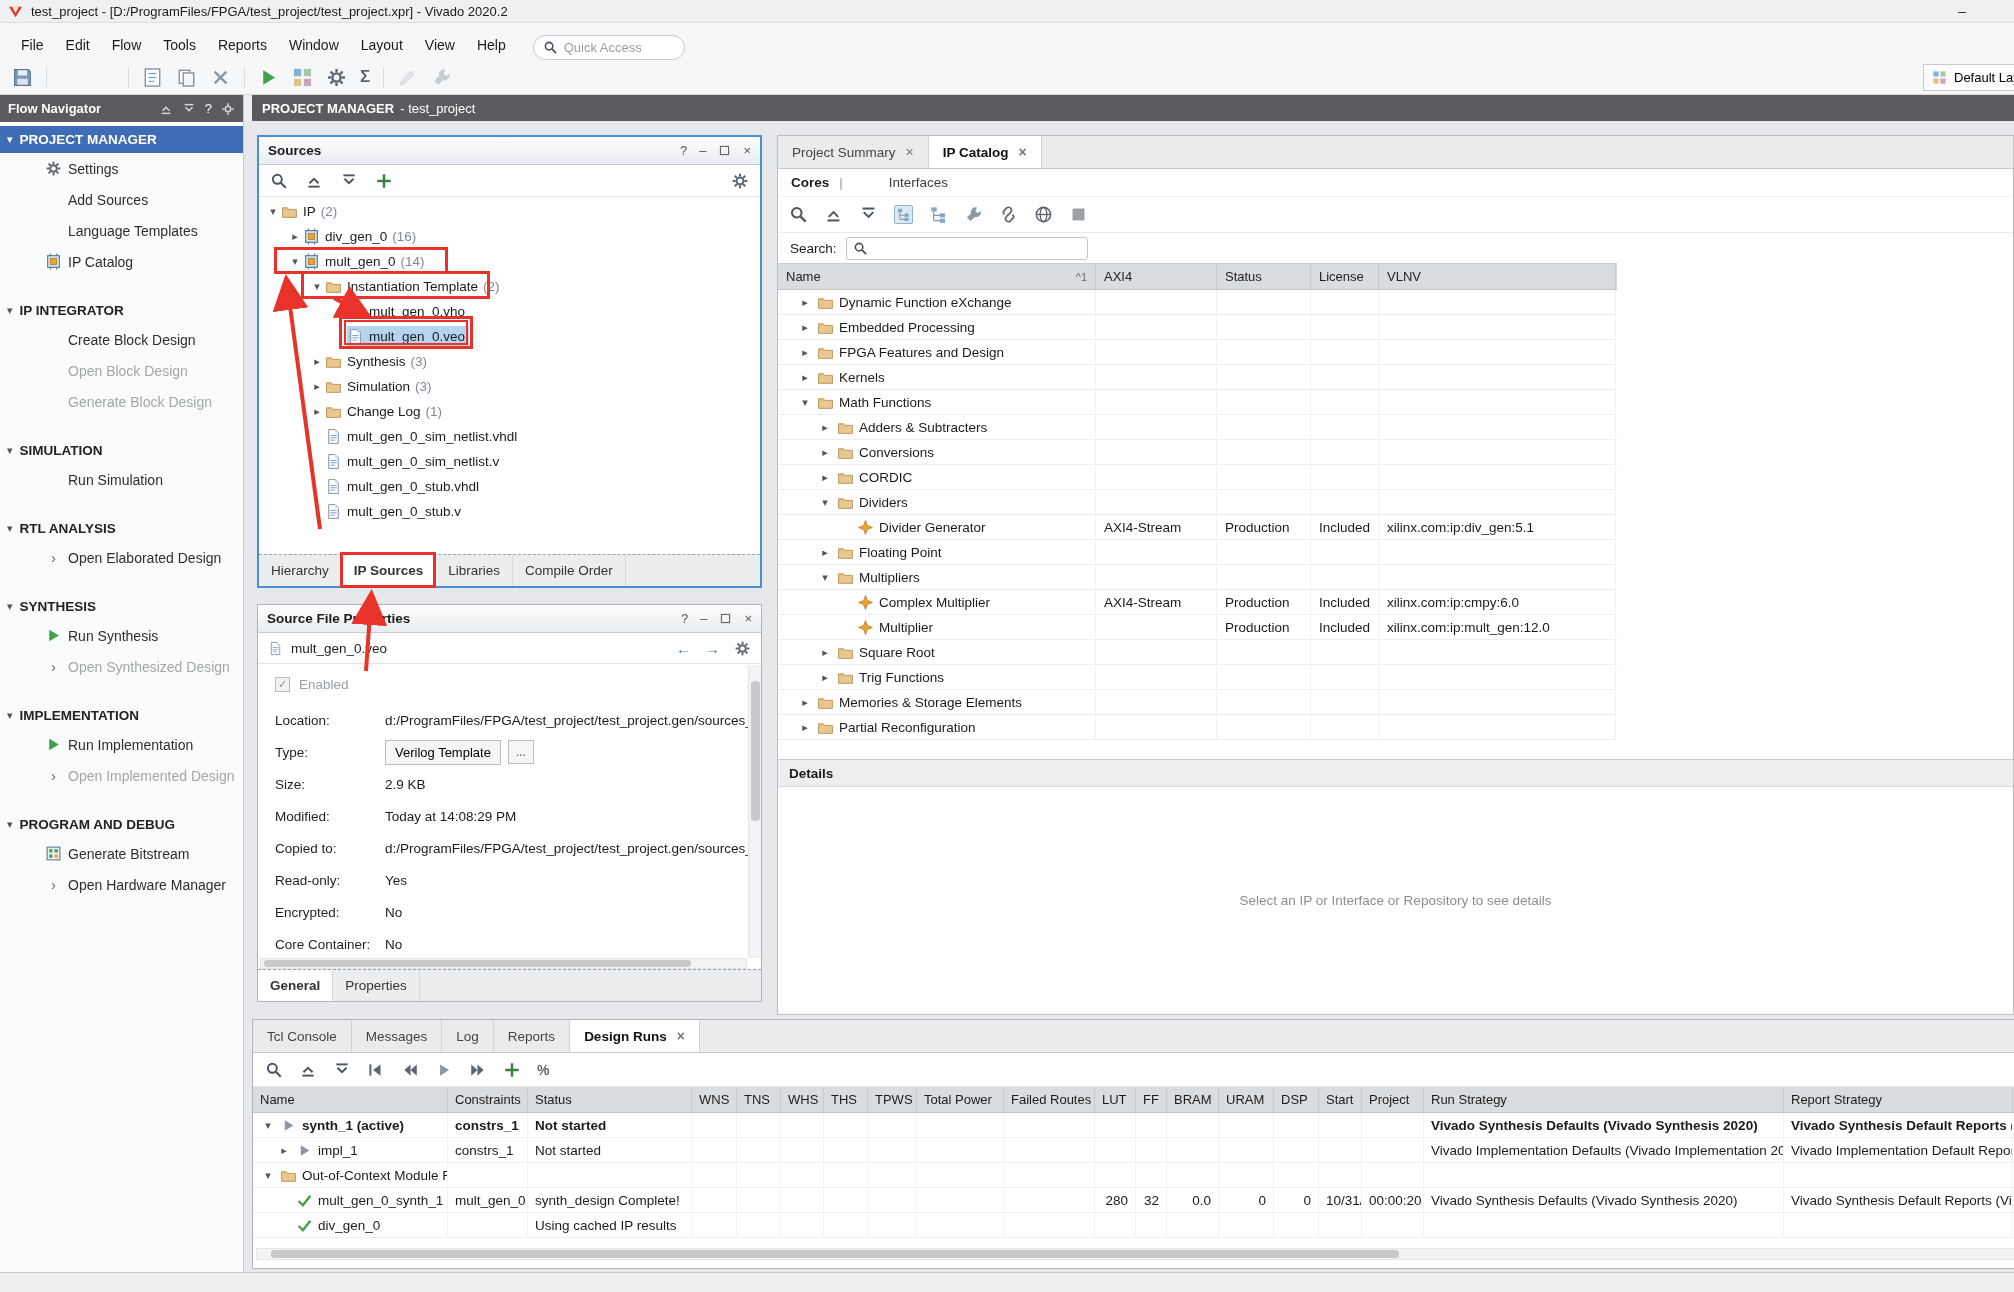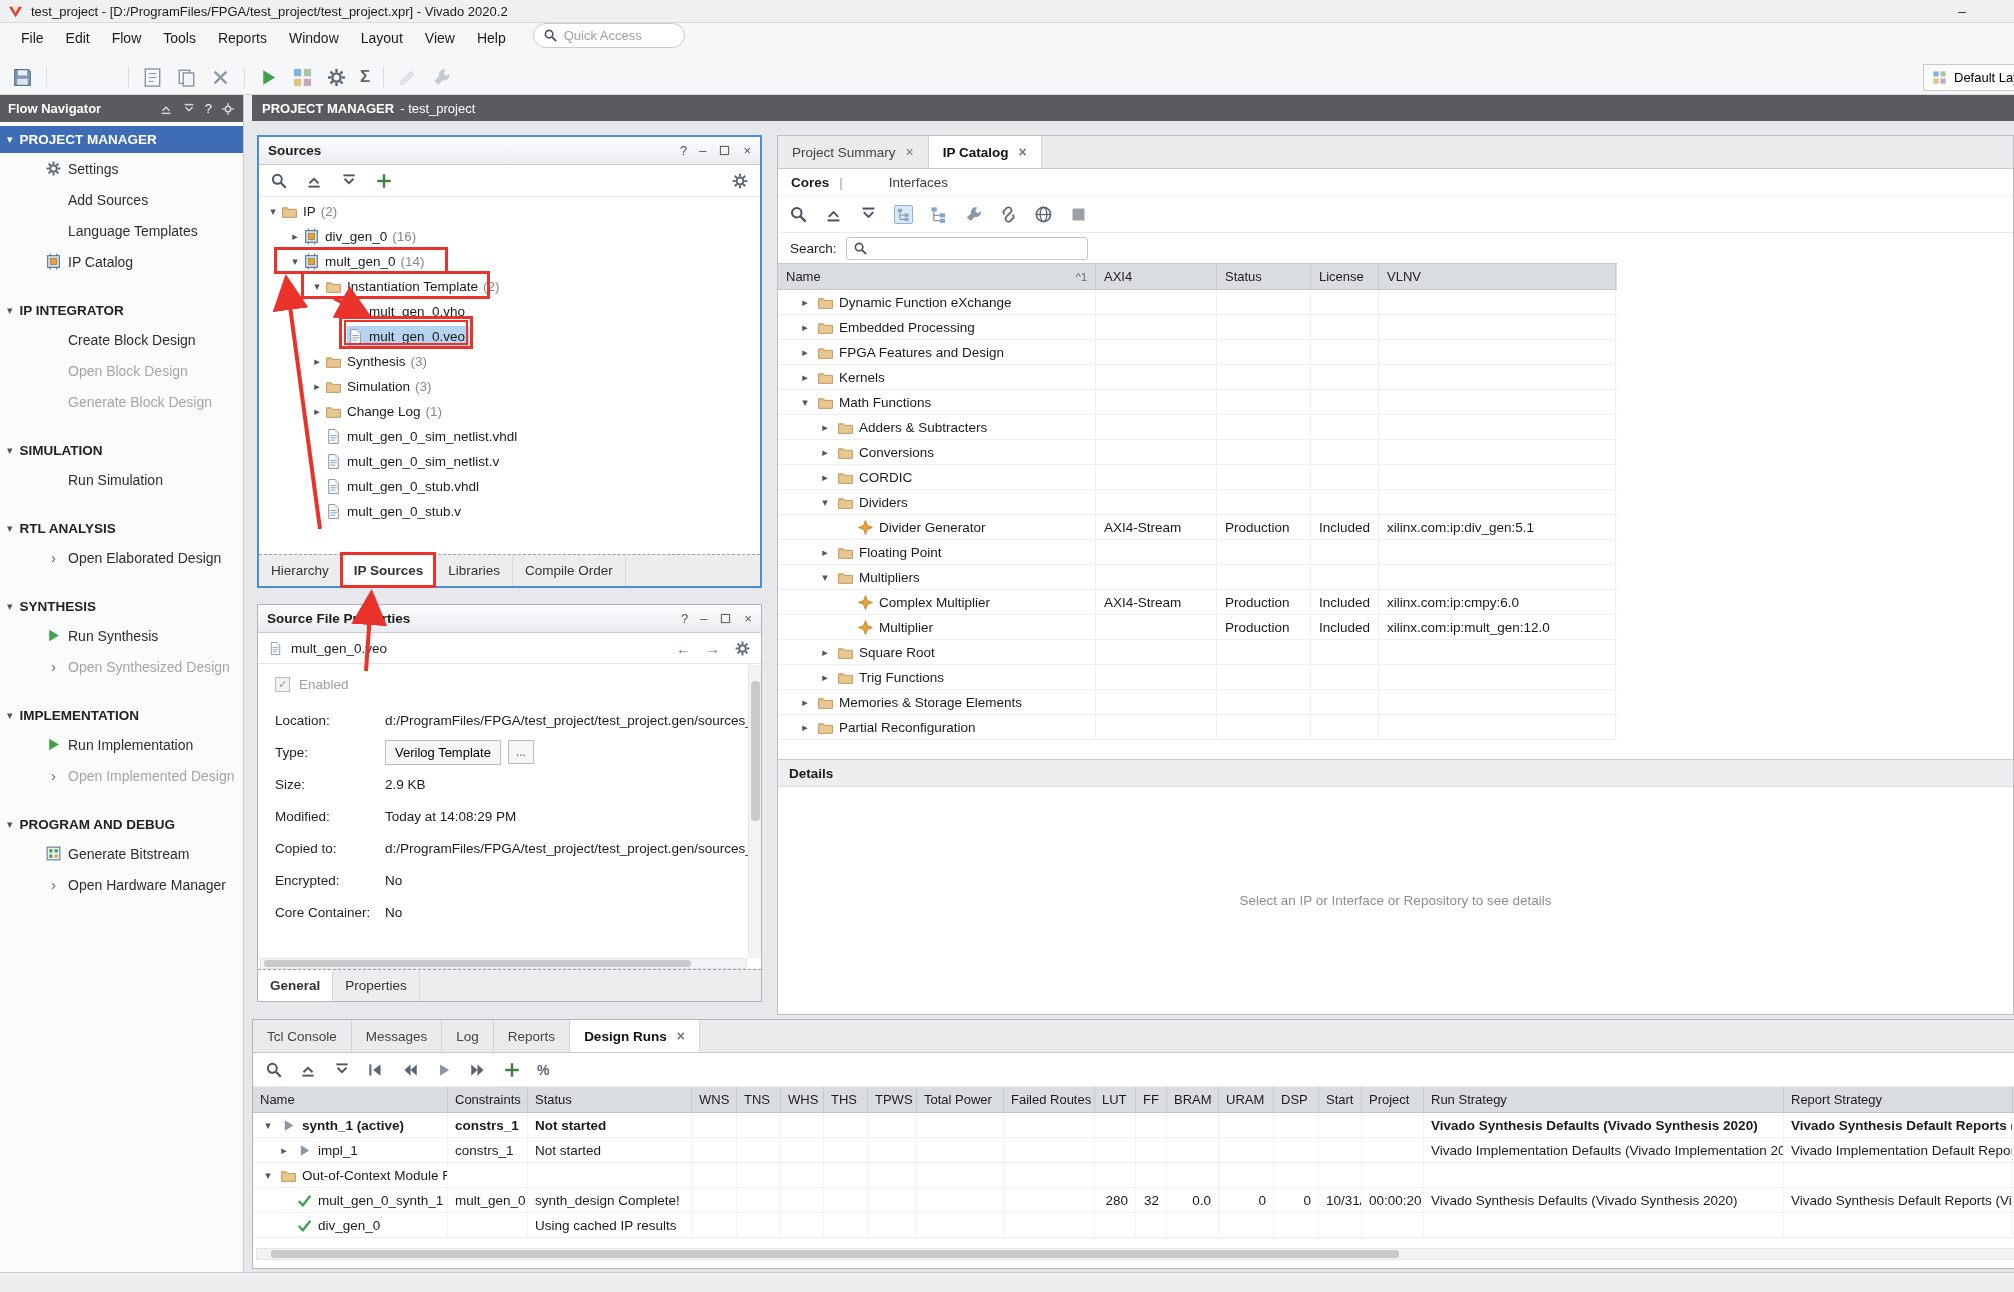--- a/index.html
+++ b/index.html
@@ -8,21 +8,21 @@
 button{font-family:inherit;cursor:default;}
 .ic{display:inline-flex;width:17px;height:17px;flex:none;align-items:center;justify-content:center;}
 .ic svg{width:100%;height:100%;display:block;}
 .ic.sm{width:15px;height:15px;}
 .tic{display:inline-flex;align-items:center;justify-content:center;flex:none;color:#5a6570;}
 .disabled-ic{opacity:.45;}
 
 
 .titlebar{position:absolute;left:0;top:0;width:2014px;height:23px;background:#eef0f2;border-bottom:1px solid #d9dcdf;display:flex;align-items:center;gap:8px;padding:0 8px;font-size:13px;}
 .titlebar .wc{margin-left:auto;display:flex;gap:34px;padding-right:40px;color:#333;font-size:14px;}
-.menubar{position:absolute;left:0;top:23px;width:2014px;height:37px;background:#f6f7f8;display:flex;align-items:flex-start;padding-left:10px;}
+.menubar{position:absolute;left:0;top:23px;width:2014px;height:37px;background:#f6f7f8;display:flex;align-items:flex-end;padding-left:10px;}
 .menu-item{padding:7px 11px;font-size:14px;}
 .quickaccess{margin-left:16px;width:152px;height:25px;border:1px solid #c7cbd0;border-radius:13px;background:#fff;display:flex;align-items:center;gap:6px;padding:0 9px;color:#9aa0a6;font-size:13px;white-space:nowrap;}
 .toolbar{position:absolute;left:0;top:60px;width:2014px;height:35px;background:#f6f7f8;border-bottom:1px solid #d6d9dc;display:flex;align-items:center;gap:13px;padding-left:12px;}
 .tb{width:21px;height:21px;}
 .tb-sep{width:1px;height:20px;background:#d9dcdf;flex:none;}
 .tic.sigma{font-size:17px;font-weight:bold;}
 .default-layout{position:absolute;left:1923px;top:4px;height:27px;width:150px;border:1px solid #c7cbd0;background:#fcfcfd;display:flex;align-items:center;gap:7px;padding:0 8px;font-size:13px;white-space:nowrap;overflow:hidden;}
 
 
 .flownav{position:absolute;left:0;top:95px;width:244px;height:1177px;background:#fafbfb;border-right:1px solid #c6cacd;}
@@ -796,20 +796,24 @@
           </div>
           <div class="pfield">
             <span class="lab">Modified:</span>
             <span class="val">Today at 14:08:29 PM</span>
           </div>
           <div class="pfield">
             <span class="lab">Copied to:</span>
             <span class="val">d:/ProgramFiles/FPGA/test_project/test_project.gen/sources_1/ip/mult</span>
           </div>
           <div class="pfield">
+            <span class="lab">Read-only:</span>
+            <span class="val">Yes</span>
+          </div>
+          <div class="pfield">
             <span class="lab">Encrypted:</span>
             <span class="val">No</span>
           </div>
           <div class="pfield">
             <span class="lab">Core Container:</span>
             <span class="val">No</span>
           </div>
         </div>
     </div>
     <div class="vscroll">

